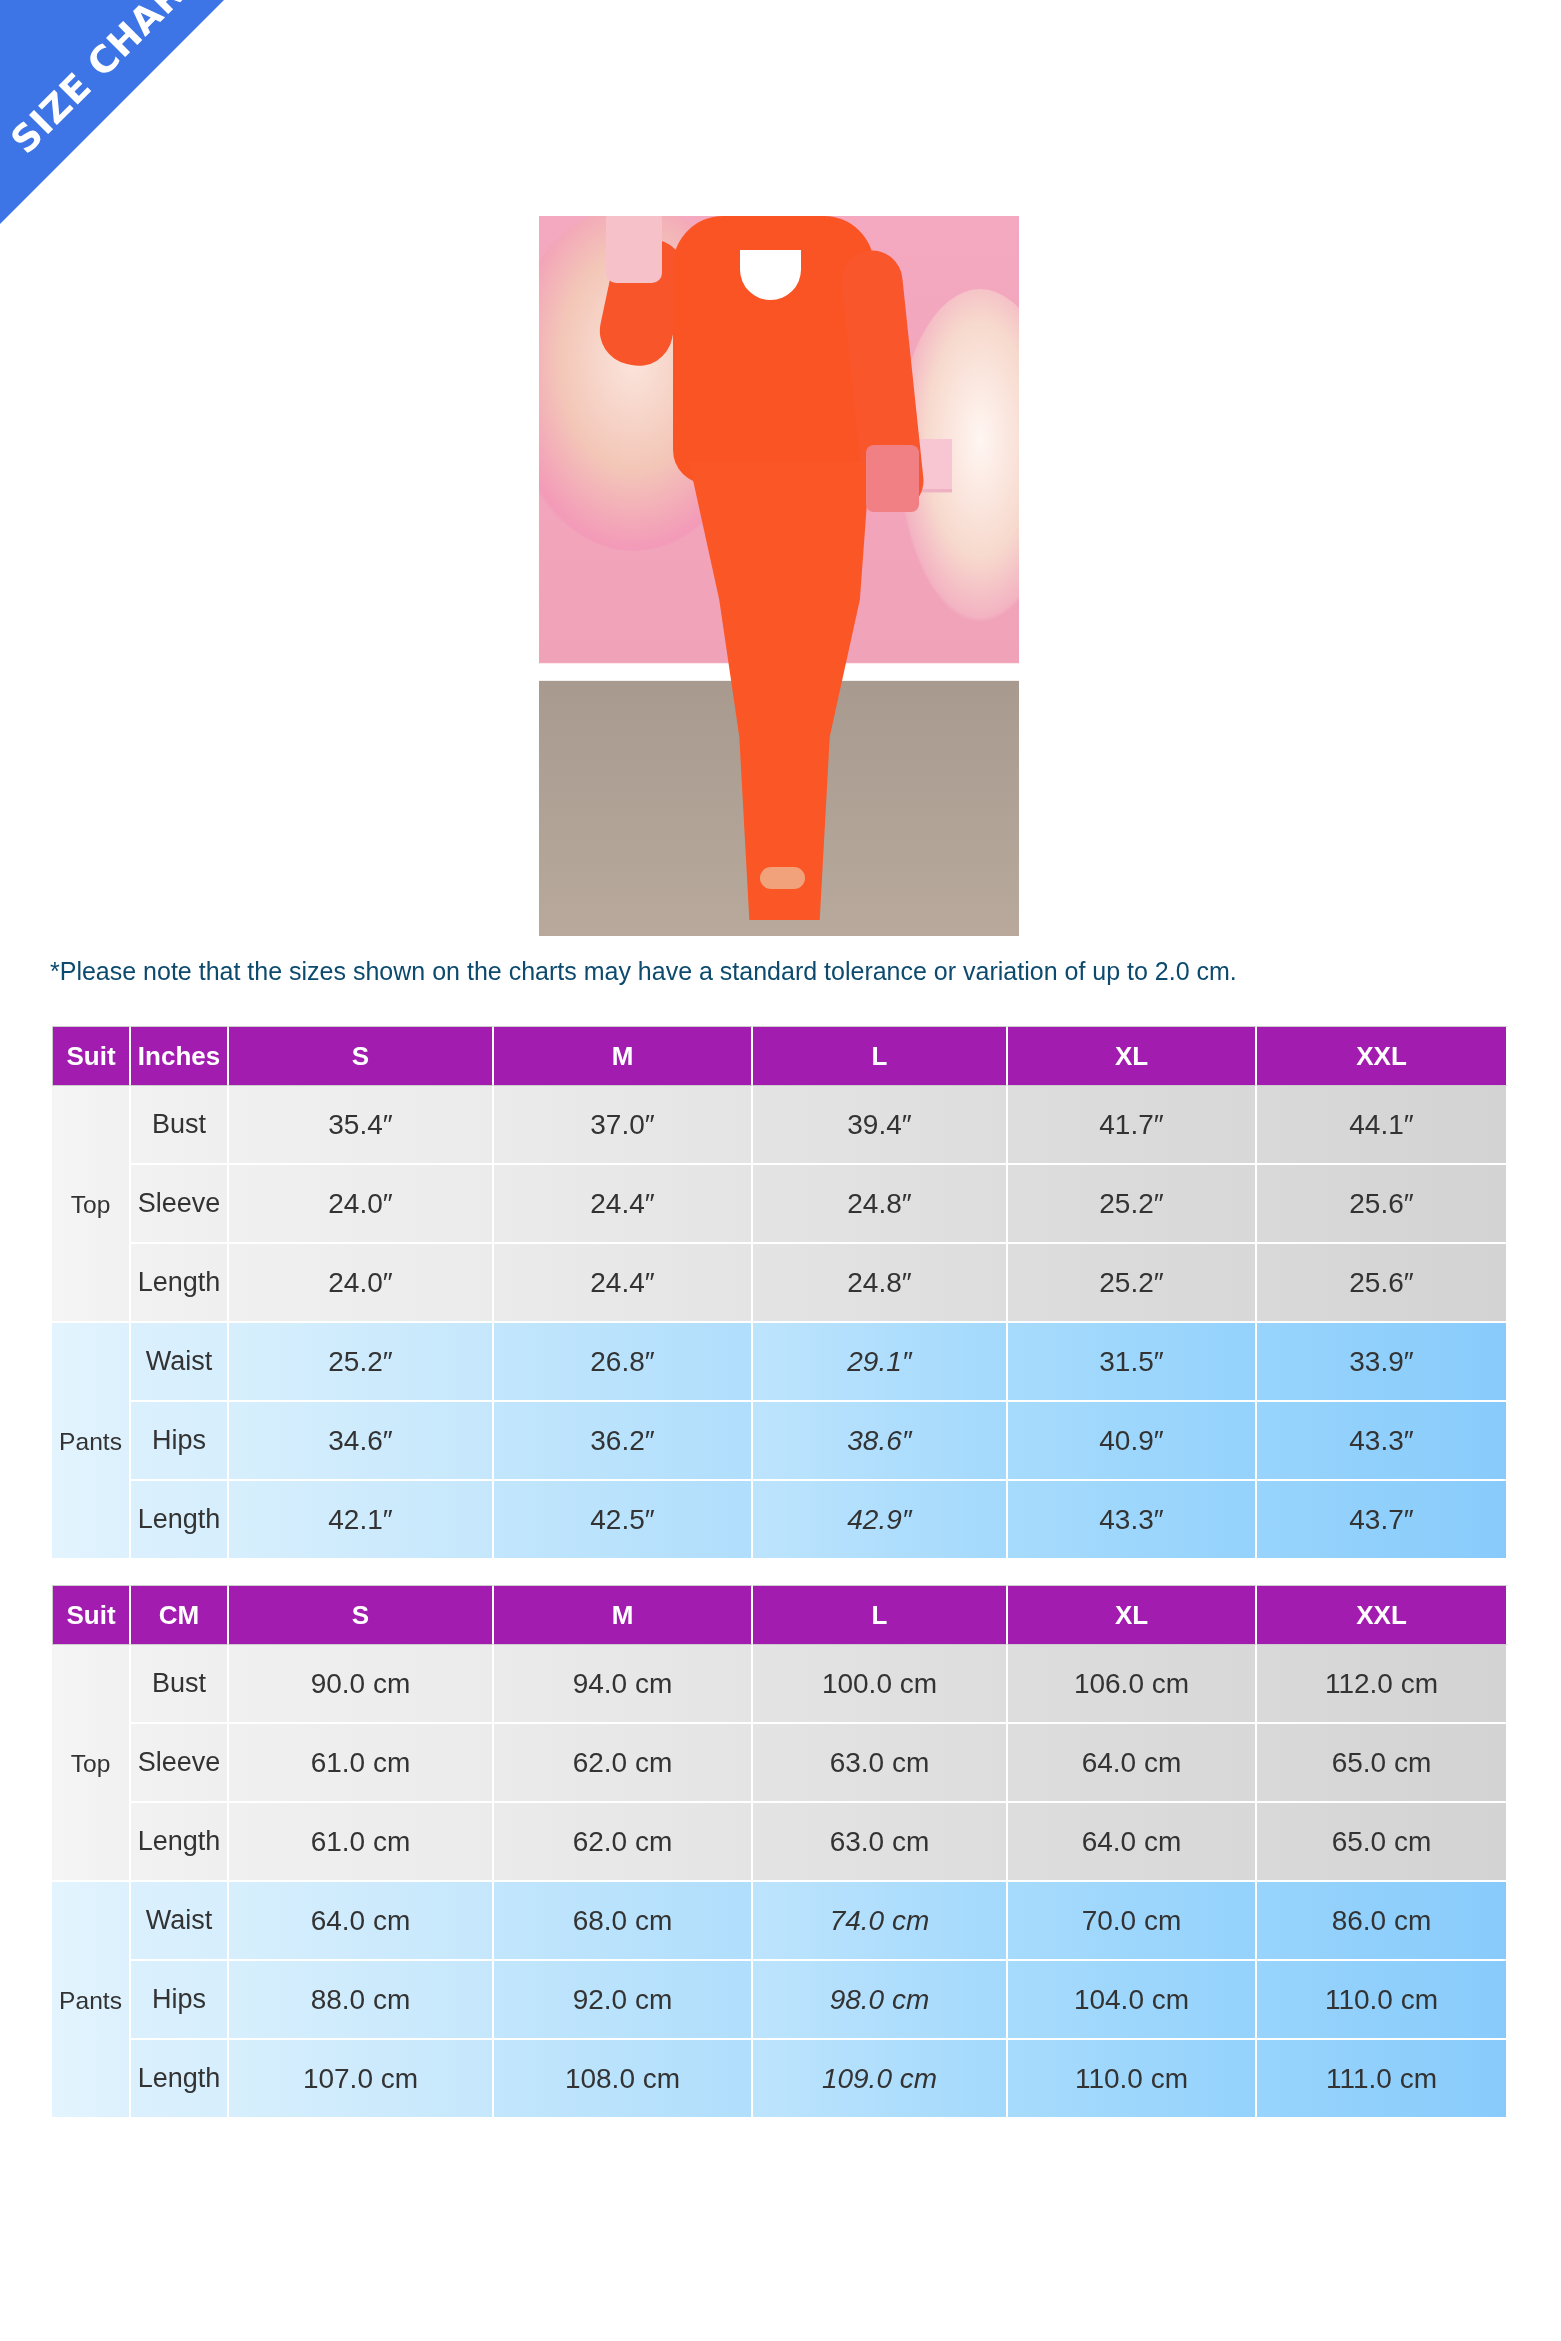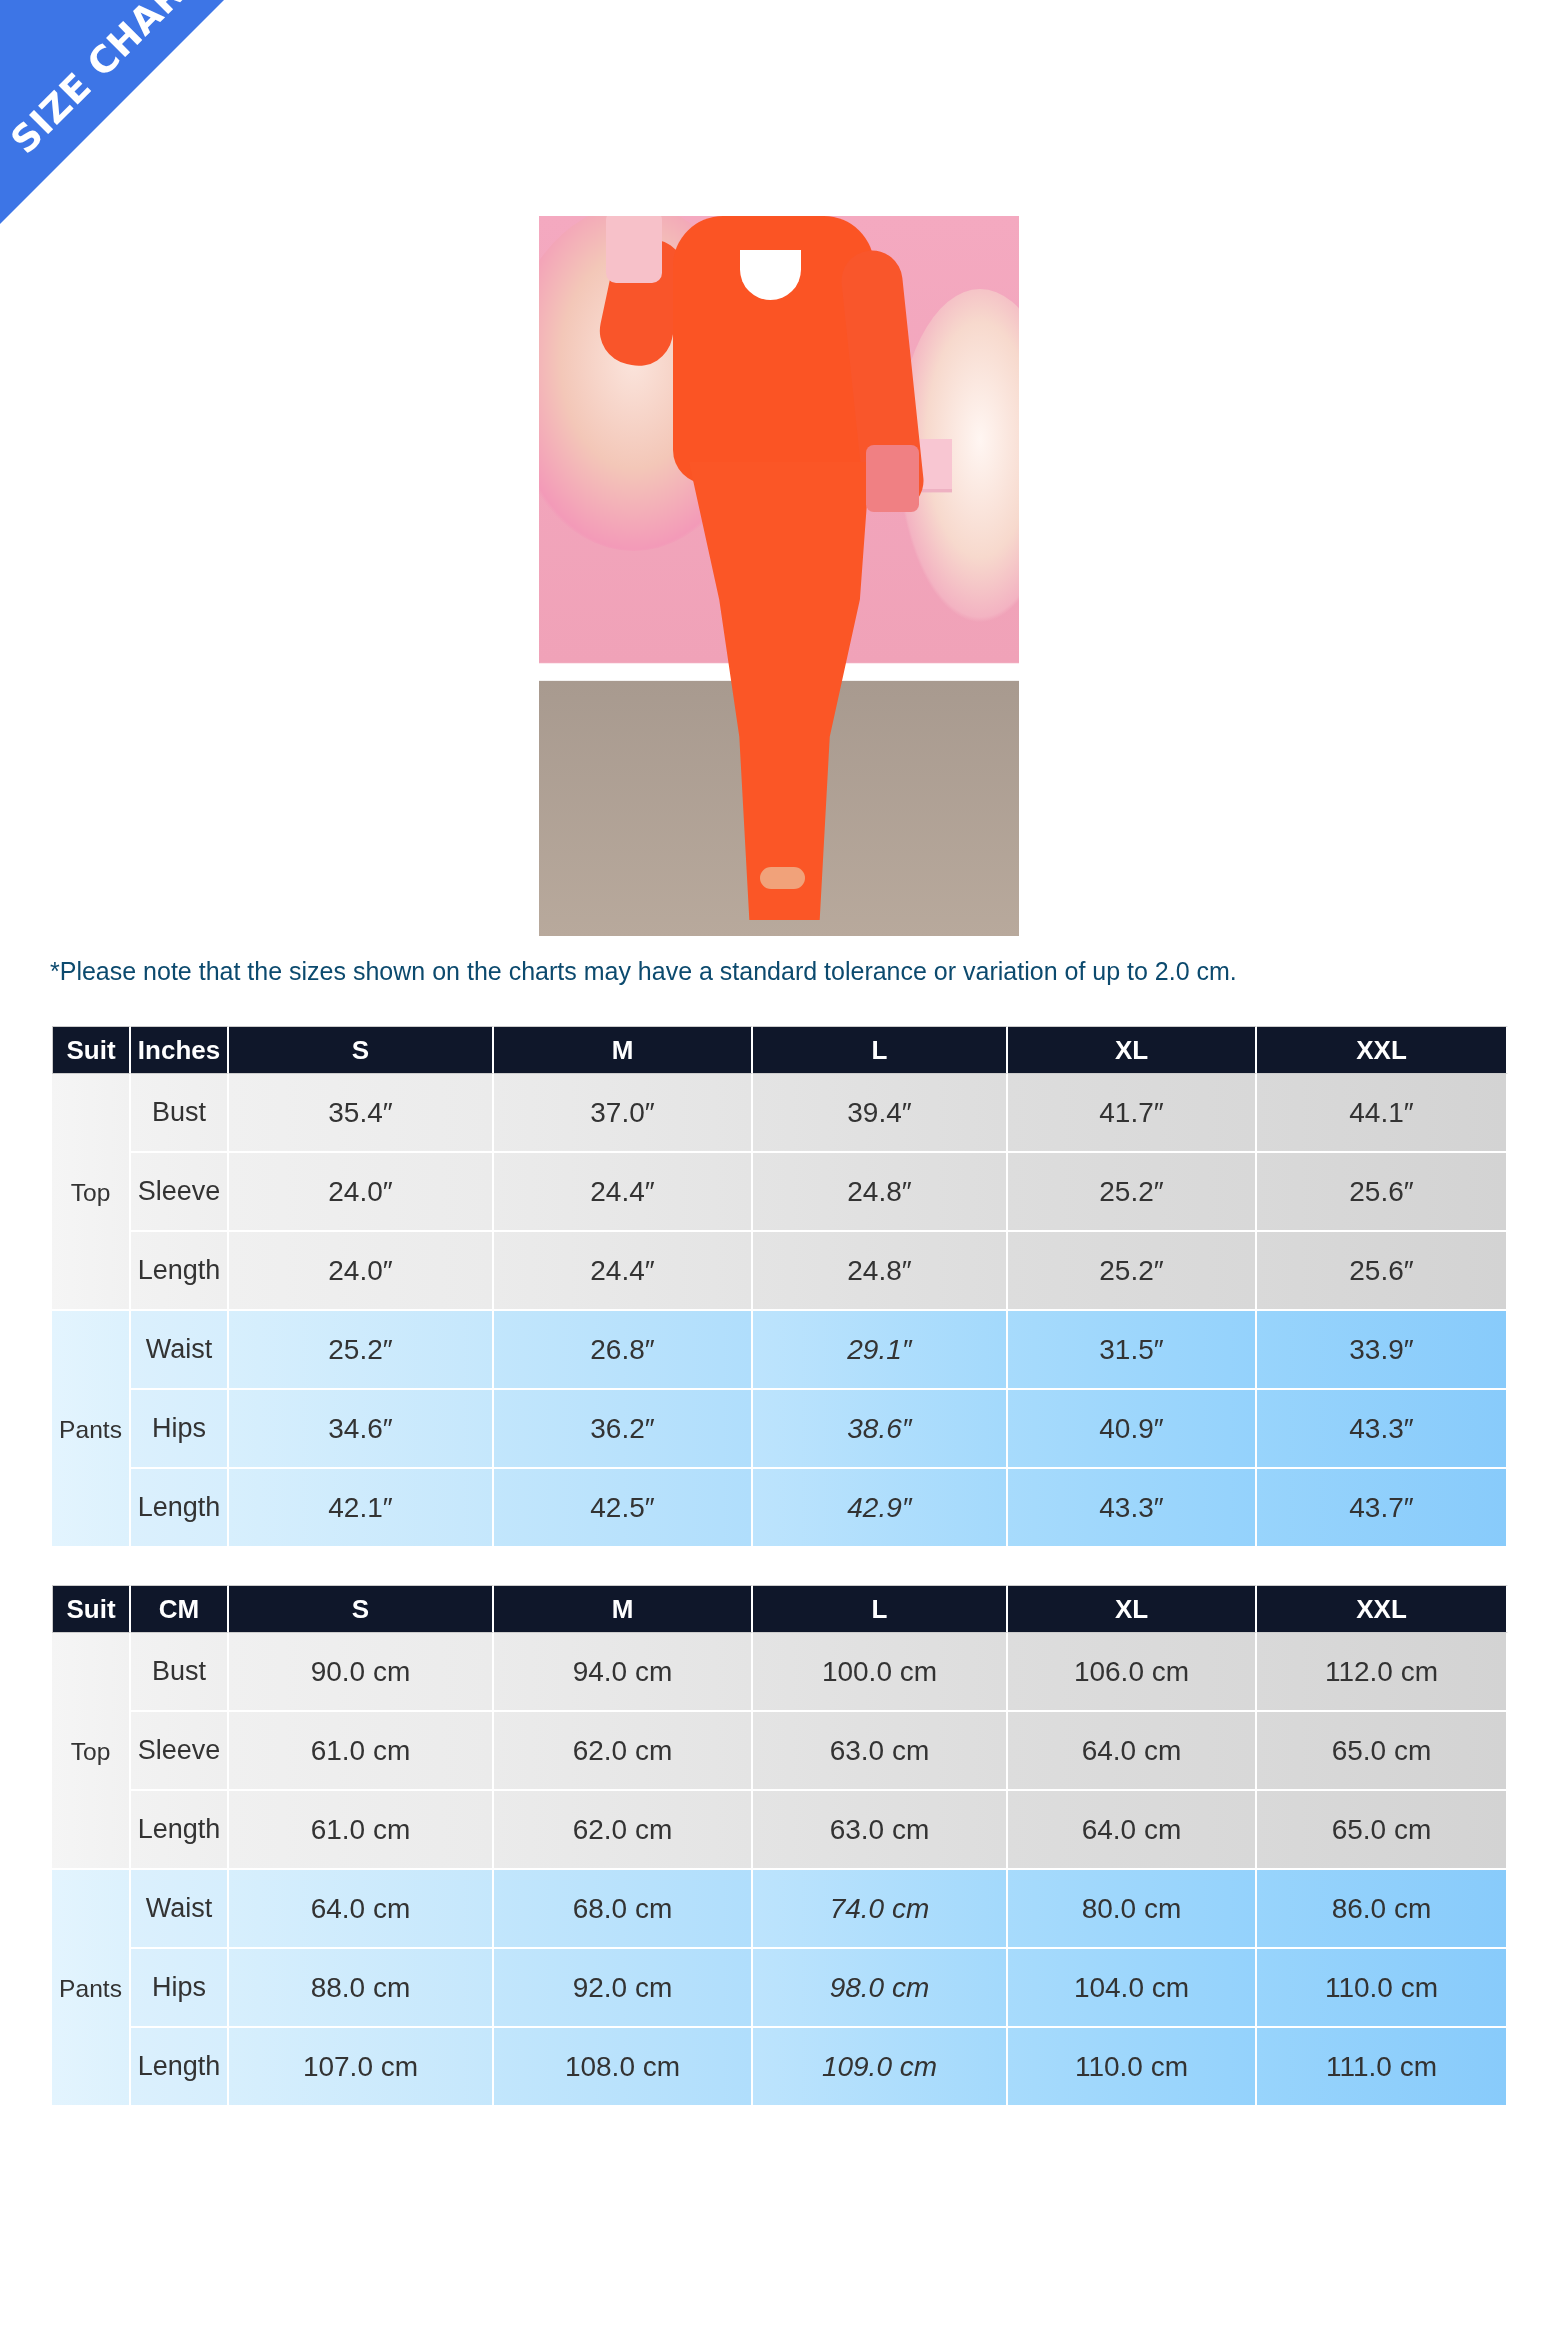--- a/index.html
+++ b/index.html
@@ -142,25 +142,25 @@
       border-spacing: 0;
     }
     .size-table.inches { top: 1026px; }
     .size-table.cm { top: 1585px; }
 
     .grid {
       display: grid;
       grid-template-columns: 79px 98px 265px 259px 255px 249px 251px;
     }
     .hcell {
-      background: #0f172a;
+      background: #a21caf;
       color: #ffffff;
       font-weight: bold;
       font-size: 26px;
-      height: 48px;
+      height: 60px;
       display: flex;
       align-items: center;
       justify-content: center;
       border-right: 2.8px solid #ffffff;
       border-top: 1.1px solid #cccccc;
       border-bottom: 1.1px solid #cccccc;
       box-sizing: border-box;
     }
     .hcell:last-child { border-right: 1.1px solid #cccccc; }
     .hcell:first-child { border-left: 1.1px solid #cccccc; }
@@ -333,21 +333,21 @@
     <div class="cell g5">64.0 cm</div>
     <div class="cell g6">65.0 cm</div>
   </div>
 
   <div class="body-row">
     <div class="cell group b0"></div>
     <div class="cell label b1">Waist</div>
     <div class="cell b2">64.0 cm</div>
     <div class="cell b3">68.0 cm</div>
     <div class="cell b4">74.0 cm</div>
-    <div class="cell b5">80.0 cm</div>
+    <div class="cell b5">70.0 cm</div>
     <div class="cell b6">86.0 cm</div>
   </div>
   <div class="body-row">
     <div class="cell group b0">Pants</div>
     <div class="cell label b1">Hips</div>
     <div class="cell b2">88.0 cm</div>
     <div class="cell b3">92.0 cm</div>
     <div class="cell b4">98.0 cm</div>
     <div class="cell b5">104.0 cm</div>
     <div class="cell b6">110.0 cm</div>

